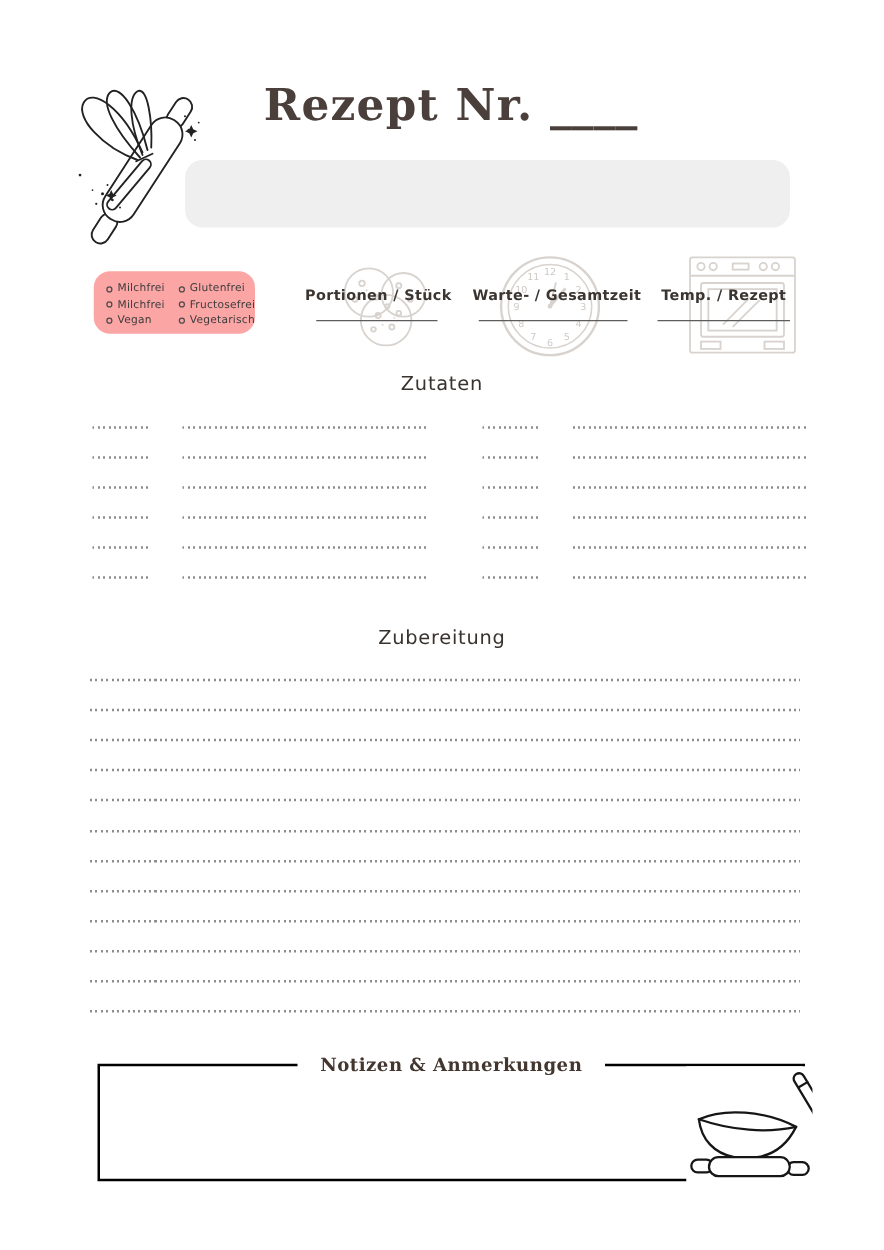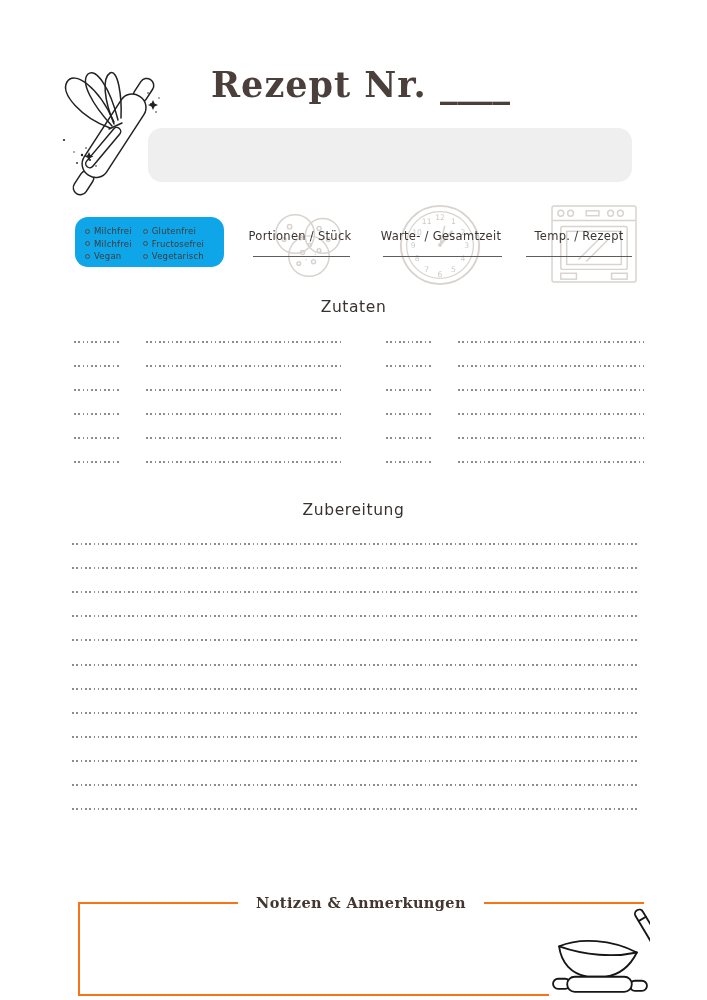--- a/index.html
+++ b/index.html
@@ -9,43 +9,43 @@
   .abs { position:absolute; }
 
   
   .title { left:0; right:0; top:64px; text-align:center; padding-left:14px;
            font-family:"DejaVu Serif", serif; font-weight:bold; font-size:35px;
            color:#4a3f3b; letter-spacing:1px; }
   .title .blank { letter-spacing:0;text-align:right; }
   .name-box { left:148px; top:128px; width:484px; height:54px; background:#efefef; border-radius:14px; }
 
   
-  .diet-box { left:75px; top:217px; width:149px; height:50px; background:#0ea5e9;
+  .diet-box { left:75px; top:217px; width:129px; height:50px; background:#fca5a5;
               border-radius:13px; display:flex; gap:11px; padding:8px 6px 0 10px; }
   .diet-col { display:flex; flex-direction:column; }
   .diet-item { display:flex; align-items:center; gap:4px; font-size:8.5px; color:#3c3c3c;
                line-height:12.5px; letter-spacing:0.2px; white-space:nowrap; }
   .circ { width:5px; height:5px; border:1px solid #4a4a4a; border-radius:50%; flex:0 0 auto; }
 
   
-  .info-label { font-size:11.5px; font-weight:normal; color:#3b3531; letter-spacing:0.3px;
+  .info-label { font-size:11.5px; font-weight:bold; color:#3b3531; letter-spacing:0.3px;
                 white-space:nowrap; text-align:center; z-index:2; }
   .info-line { border-top:1.5px solid #5d5d5d; z-index:2; }
   .bg-icon { z-index:1; }
 
   
   .section-title { left:0; right:0; text-align:center; font-size:15.5px; font-weight:normal;
                    color:#39332f; letter-spacing:0.6px; }
 
   
   .dotline { position:absolute; height:2px;
              background-image:repeating-linear-gradient(90deg,#8d8d8d 0 1.6px, transparent 1.6px 4.3px); }
 
   
-  .notes-box { left:78px; top:902px; width:566px; height:94px; border:2px solid #f97316; }
+  .notes-box { left:78px; top:851px; width:566px; height:94px; border:2px solid #000000; }
   .notes-title { position:absolute; left:0; right:0; top:-11px; text-align:center; }
   .notes-title span { display:inline-block; background:#fff; padding:0 18px;
                       font-family:"DejaVu Serif", serif; font-weight:bold; font-size:14.5px;
                       color:#43362f; letter-spacing:0.4px; }
   .bowl-wrap { position:absolute; right:-8px; bottom:-7px; width:101px; height:97px; background:#fff; }
   svg { display:block; width:100%; height:100%; }
 </style>
 </head>
 <body>
 

